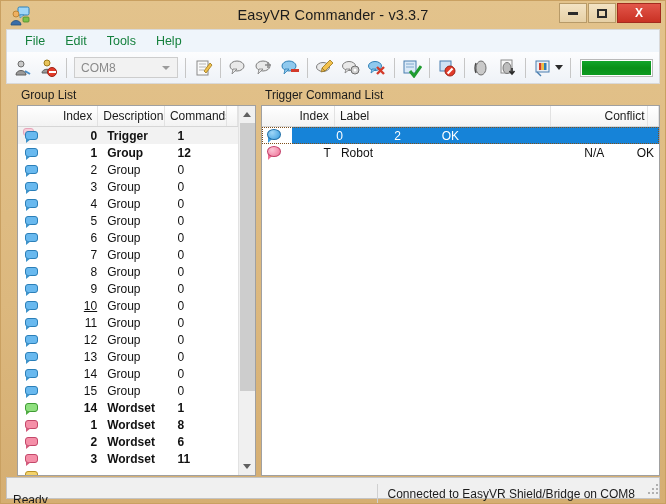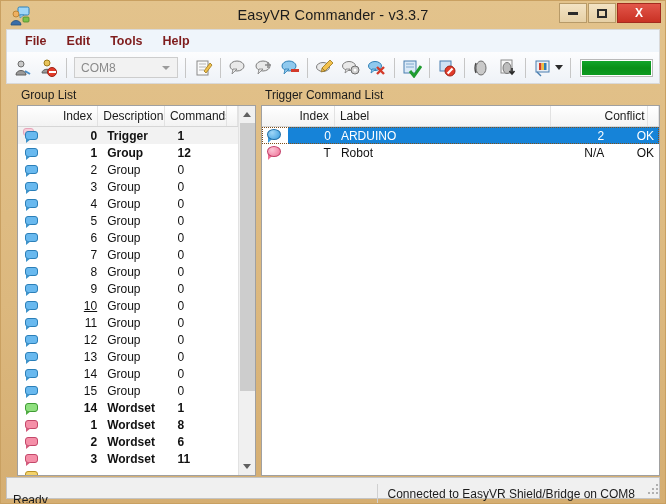--- a/index.html
+++ b/index.html
@@ -73,22 +73,21 @@
     background: #eff5fb;
     border: 1px solid #d9d9d9;
     border-bottom: none;
     display: flex;
     align-items: center;
     padding-left: 8px;
   }
   .menu-item {
     padding: 3px 10px;
     font-size: 12.5px;
-    color: #7f1d1d;
-    font-weight: bold;
+    color: #15803d;
   }
 
   
   #toolbar {
     height: 32px;
     margin: 0 5px;
     background: linear-gradient(to bottom, #fdfdfe 0%, #eef2f7 100%);
     border: 1px solid #d9d9d9;
     border-top: none;
     display: flex;
@@ -830,21 +829,20 @@
         <div class="lv-body">
           <div class="lv-rows" id="cmd-rows">
               <div class="lv-row sel-blue">
                 <span class="cell" style="width:30px;padding:0 2px 0 4px;background:#fff;">
                   <span class="rbub rb-blue">
                     <span class="rt"></span>
                     <span class="rb"></span>
                   </span>
                 </span>
                 <span class="cell" style="width:56px;justify-content:flex-end;">0</span>
-                <span class="cell" style="width:268px;">ARDUINO</span>
                 <span class="cell" style="width:58px;justify-content:flex-end;">2</span>
                 <span class="cell" style="width:58px;justify-content:flex-end;">OK</span>
               </div>
               <div class="lv-row">
                 <span class="cell" style="width:30px;padding:0 2px 0 4px;background:#fff;">
                   <span class="rbub rb-pink">
                     <span class="rt"></span>
                     <span class="rb"></span>
                   </span>
                 </span>

